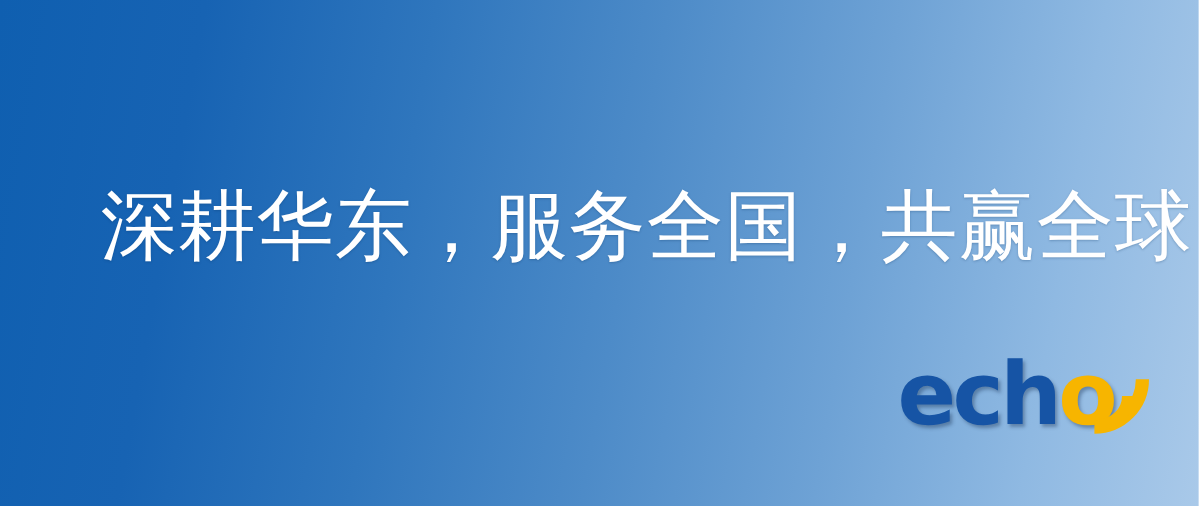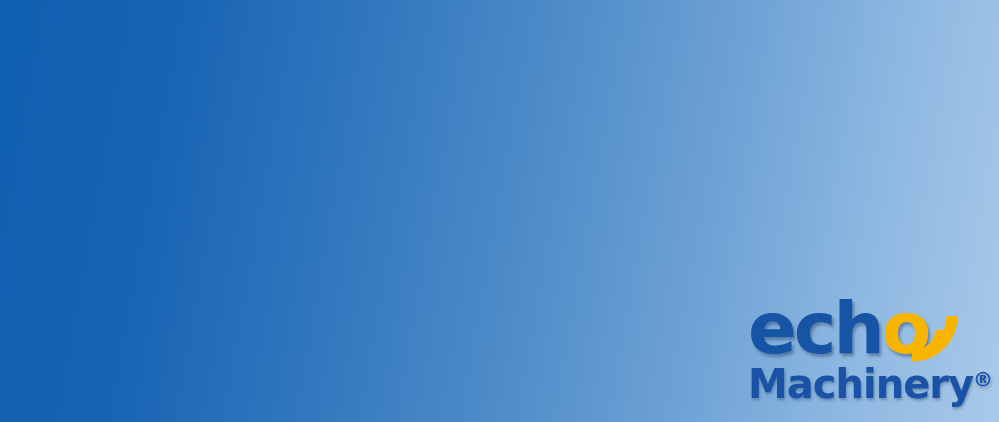--- a/index.html
+++ b/index.html
@@ -99,34 +99,34 @@
     font-size: 20px;
     vertical-align: 12px;
     letter-spacing: 0;
   }
 </style>
 </head>
 <body>
 
 <div id="banner">
 
+  <div id="headline">深耕华东，服务全国，共赢全球</div>
 
 
   <div id="logo">
 
     <div id="logo-wordmark"><span>ech</span><span class="o-gold">o</span></div>
 
     <svg id="logo-arcs" viewBox="0 0 76 74">
       <g fill="none" stroke="#f7b500" stroke-width="11" stroke-linecap="butt">
         <path d="M 10 70 A 44 44 0 0 0 54 26" transform="translate(-2,-2)" opacity="0"></path>
         <path d="M 14 68 A 40 40 0 0 0 54 28"></path>
         <path d="M 14 40 A 12 12 0 0 0 26 28" opacity="0"></path>
       </g>
       <g fill="none" stroke="#f7b500" stroke-width="10" stroke-linecap="butt">
         <path d="M 18 66 A 24 24 0 0 0 42 42"></path>
       </g>
     </svg>
 
-    <div id="logo-sub"><span>Machinery</span><span class="reg">®</span></div>
 
   </div>
 
 </div>
 
 </body></html>

